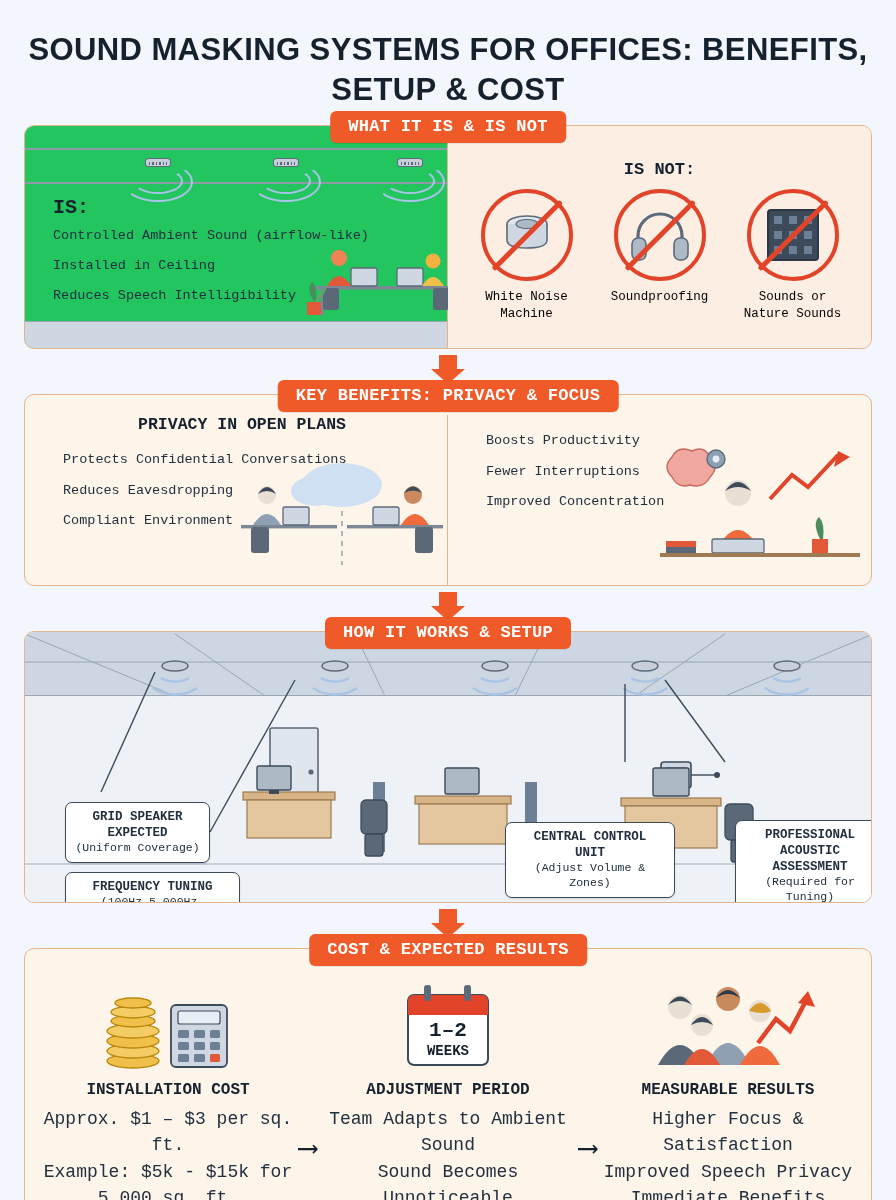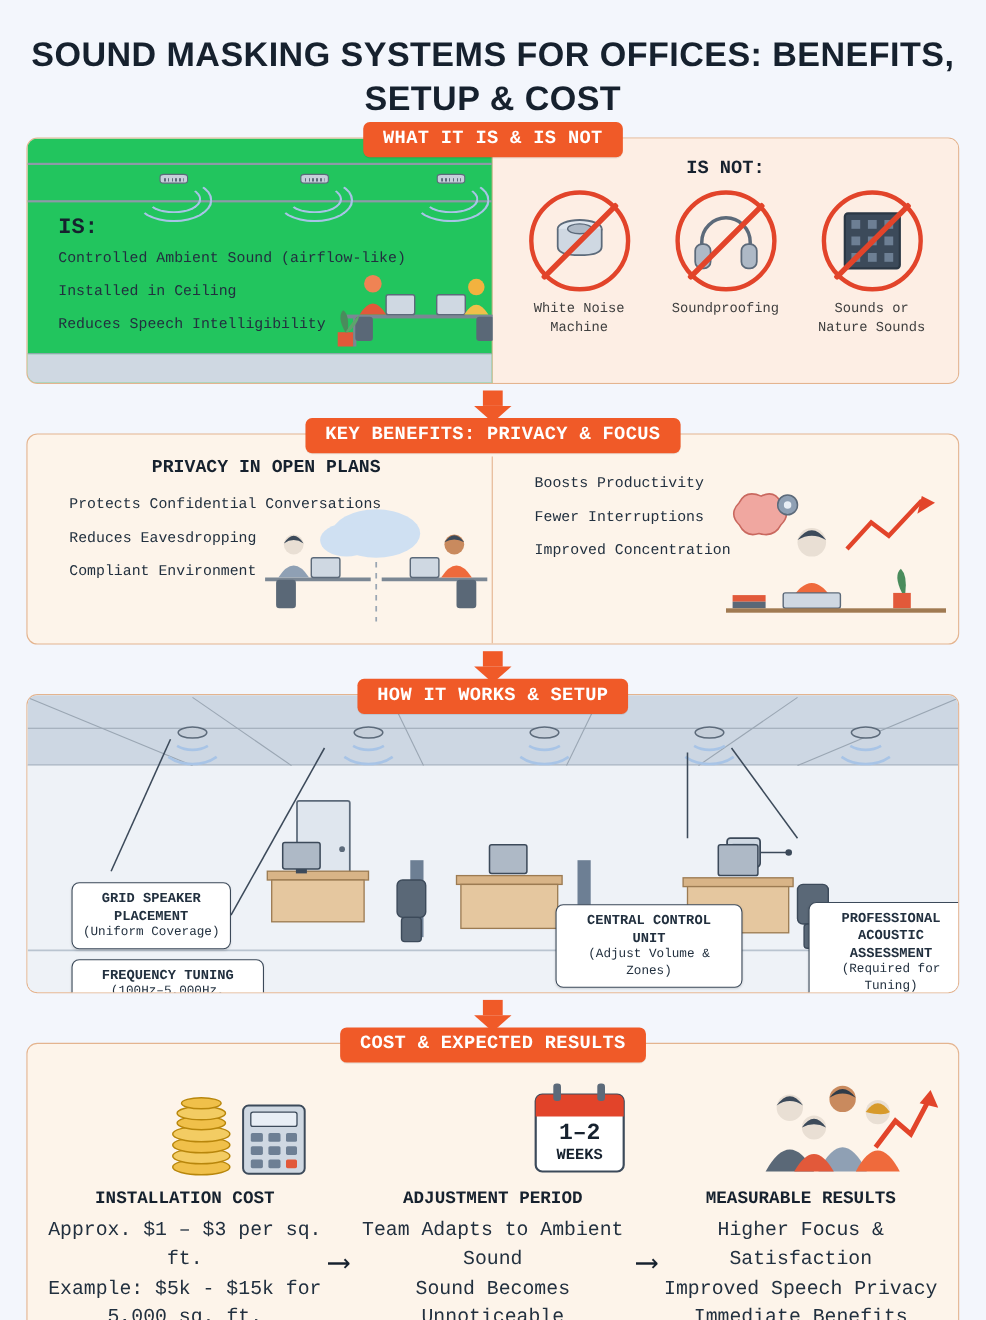--- a/index.html
+++ b/index.html
@@ -60,25 +60,25 @@
   }
   .ceiling-line { position: absolute; left: 0; right: 0; height: 1.5px; background: #8e9aa8; }
   .s1-left .ceiling-line.a { top: 22px; }
   .s1-left .ceiling-line.b { top: 56px; }
   .s1-left .floor-line { position: absolute; left:0; right:0; bottom: 26px; height: 1.5px; background: #9aa6b3; }
   .s1-left .floor-band { position:absolute; left:0; right:0; bottom:0; height:26px; background:#cfd8e2; }
   .is-label { position: absolute; left: 28px; top: 70px; font-size: 20px; font-weight: bold; color:#16212e; }
   .is-list { position: absolute; left: 28px; top: 100px; font-size: 13.5px; line-height: 1.55; color:#22303f; }
   .is-list div { margin-bottom: 9px; }
 
-  .s1-right { flex: 1 1 50%; background: #fdeee4; position: relative; padding-top: 18px; }
+  .s1-right { flex: 1 1 50%; background: #fdeee4; position: relative; padding-top: 34px; }
   .isnot-title { text-align: center; font-size: 17px; font-weight: bold; color:#16212e; margin-bottom: 10px; }
   .isnot-row { display: flex; justify-content: space-around; padding: 0 12px; }
   .isnot-item { width: 120px; text-align: center; }
-  .isnot-cap { font-size: 12.5px; line-height: 1.3; margin-top: 8px; color:#404040; }
+  .isnot-cap { font-size: 12.5px; line-height: 1.3; margin-top: 8px; color:#000000; }
   .ban { position: relative; width: 92px; height: 92px; margin: 0 auto; }
   .ban .circ {
     position: absolute; inset: 0; border: 4px solid #e2442a; border-radius: 50%;
   }
   .ban .slash {
     position: absolute; left: -2px; top: 44px; width: 96px; height: 4.5px;
     background: #e2442a; transform: rotate(-45deg); border-radius: 2px;
   }
   .ban .inner { position: absolute; inset: 12px; display:flex; align-items:center; justify-content:center; }
 
@@ -115,21 +115,21 @@
   .callout .sub { font-weight: normal; }
   .c1 { left: 40px; top: 170px; width: 145px; }
   .c2 { left: 40px; top: 240px; width: 175px; }
   .c3 { left: 480px; top: 190px; width: 170px; }
   .c4 { left: 710px; top: 188px; width: 150px; }
 
   
   .s4 { padding: 28px 18px 18px 18px; }
   .cost-row { display: flex; align-items: flex-start; justify-content: space-between; }
   .cost-col { width: 250px; text-align: center; }
-  .cost-art { height: 92px; display:flex; align-items:flex-end; justify-content:flex-end; }
+  .cost-art { height: 92px; display:flex; align-items:flex-end; justify-content:center; }
   .cost-h { font-size: 16px; font-weight: bold; margin-top: 12px; color:#16212e; }
   .cost-b { font-size: 18px; line-height: 1.45; margin-top: 7px; color:#22303f; }
   .cost-arrow { align-self: center; margin-top: 86px; font-size: 28px; color:#16212e; line-height: 1; }
 
   .footer { text-align:center; font-size: 15px; color:#2c3a4a; margin-top: 12px; }
 
   
   .fig { position: absolute; }
 </style>
 </head>
@@ -411,21 +411,21 @@
             <rect x="336" y="168" width="26" height="34" rx="5"></rect>
             <rect x="340" y="202" width="18" height="22" rx="3"></rect>
             <rect x="700" y="172" width="28" height="36" rx="5"></rect>
             <rect x="706" y="208" width="18" height="22" rx="3"></rect>
           </g>
 
           <line x1="0" y1="232" x2="848" y2="232" stroke="#b9c4d0" stroke-width="1.6"></line>
         </svg>
 
         <div class="callout c1">
-          <b>GRID SPEAKER PLACEMENT</b>
+          <b>GRID SPEAKER EXPECTED</b>
           <span class="sub">(Uniform Coverage)</span>
         </div>
         <div class="callout c2">
           <b>FREQUENCY TUNING</b>
           <span class="sub">(100Hz–5,000Hz, matches speech)</span>
         </div>
         <div class="callout c3">
           <b>CENTRAL CONTROL UNIT</b>
           <span class="sub">(Adjust Volume &amp; Zones)</span>
         </div>

